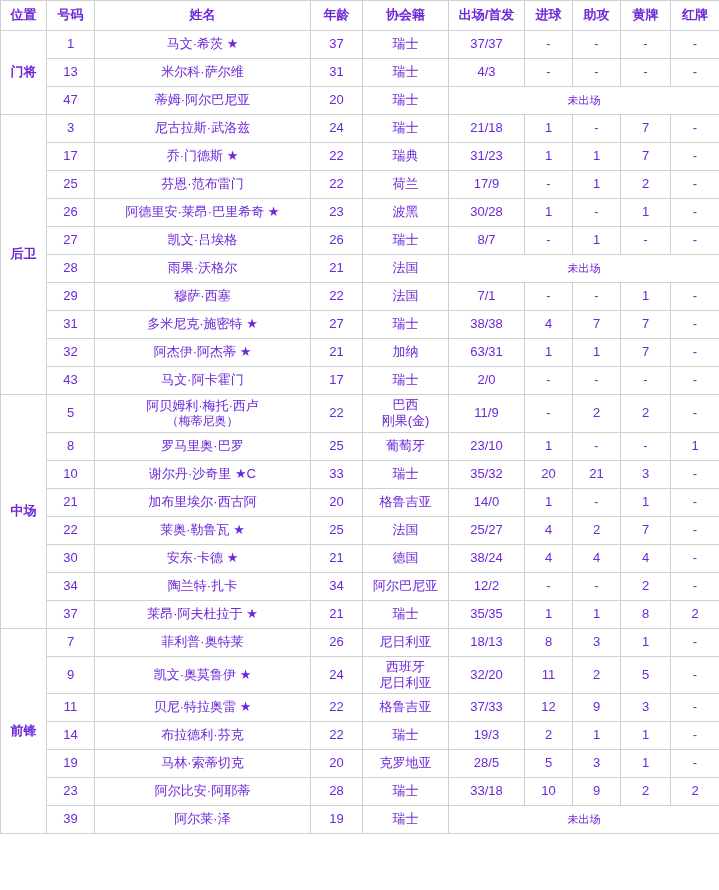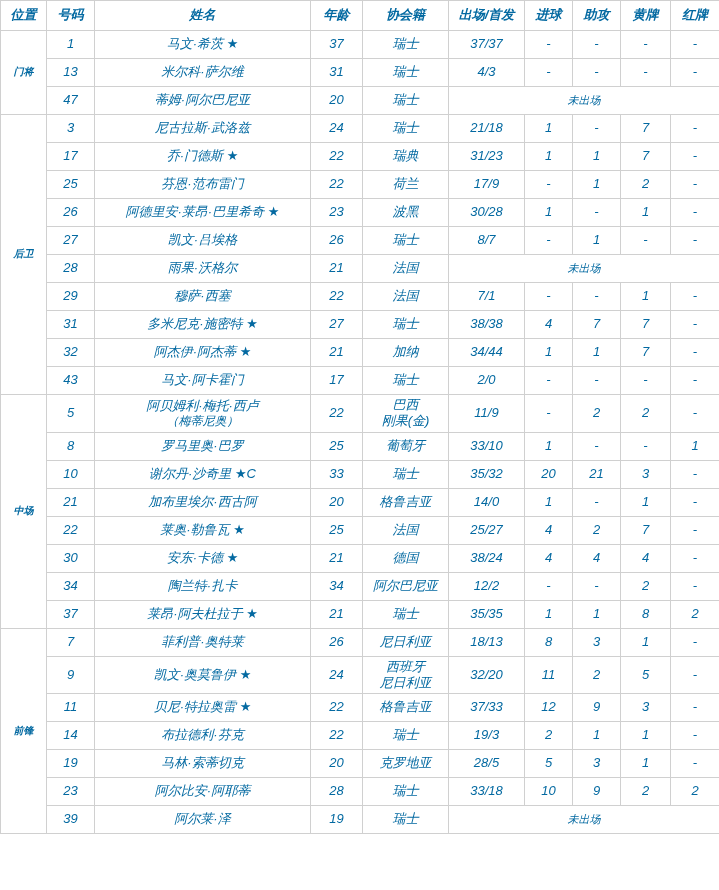--- a/index.html
+++ b/index.html
@@ -9,22 +9,21 @@
   }
   body {
     font-family: "Liberation Sans", "DejaVu Sans", sans-serif;
     width: 719px;
   }
   table.squad {
     border-collapse: collapse;
     width: 719px;
     table-layout: fixed;
     font-size: 13px;
-    color: #0369a1;
-    font-style: italic;
+    color: #6d28d9;
   }
   table.squad th,
   table.squad td {
     border: 1px solid #d0d0d0;
     text-align: center;
     vertical-align: middle;
     padding: 2px 1px;
     line-height: 1.25;
     height: 28px;
     box-sizing: border-box;
@@ -32,21 +31,21 @@
   table.squad thead th {
     background: #ffffff;
     font-weight: bold;
     font-size: 13px;
     height: 30px;
     border-top: 1px solid #d0d0d0;
     border-bottom: 1px solid #d0d0d0;
   }
   td.pos-cell {
     font-weight: bold;
-    font-size: 10px;
+    font-size: 13px;
     background: #ffffff;
   }
   td.name-cell {
     font-size: 13px;
   }
   td.name-cell .sub {
     display: block;
     font-size: 12px;
   }
   td.club-cell .sub {
@@ -210,21 +209,21 @@
         <td>4</td>
         <td>7</td>
         <td>7</td>
         <td>-</td>
       </tr>
       <tr>
         <td>32</td>
         <td class="name-cell"><span>阿杰伊·阿杰蒂 ★</span></td>
         <td>21</td>
         <td class="club-cell"><span>加纳</span></td>
-        <td>34/44</td>
+        <td>63/31</td>
         <td>1</td>
         <td>1</td>
         <td>7</td>
         <td>-</td>
       </tr>
       <tr>
         <td>43</td>
         <td class="name-cell"><span>马文·阿卡霍门</span></td>
         <td>17</td>
         <td class="club-cell"><span>瑞士</span></td>
@@ -244,21 +243,21 @@
         <td>-</td>
         <td>2</td>
         <td>2</td>
         <td>-</td>
       </tr>
       <tr>
         <td>8</td>
         <td class="name-cell"><span>罗马里奥·巴罗</span></td>
         <td>25</td>
         <td class="club-cell"><span>葡萄牙</span></td>
-        <td>33/10</td>
+        <td>23/10</td>
         <td>1</td>
         <td>-</td>
         <td>-</td>
         <td>1</td>
       </tr>
       <tr>
         <td>10</td>
         <td class="name-cell"><span>谢尔丹·沙奇里 ★C</span></td>
         <td>33</td>
         <td class="club-cell"><span>瑞士</span></td>

